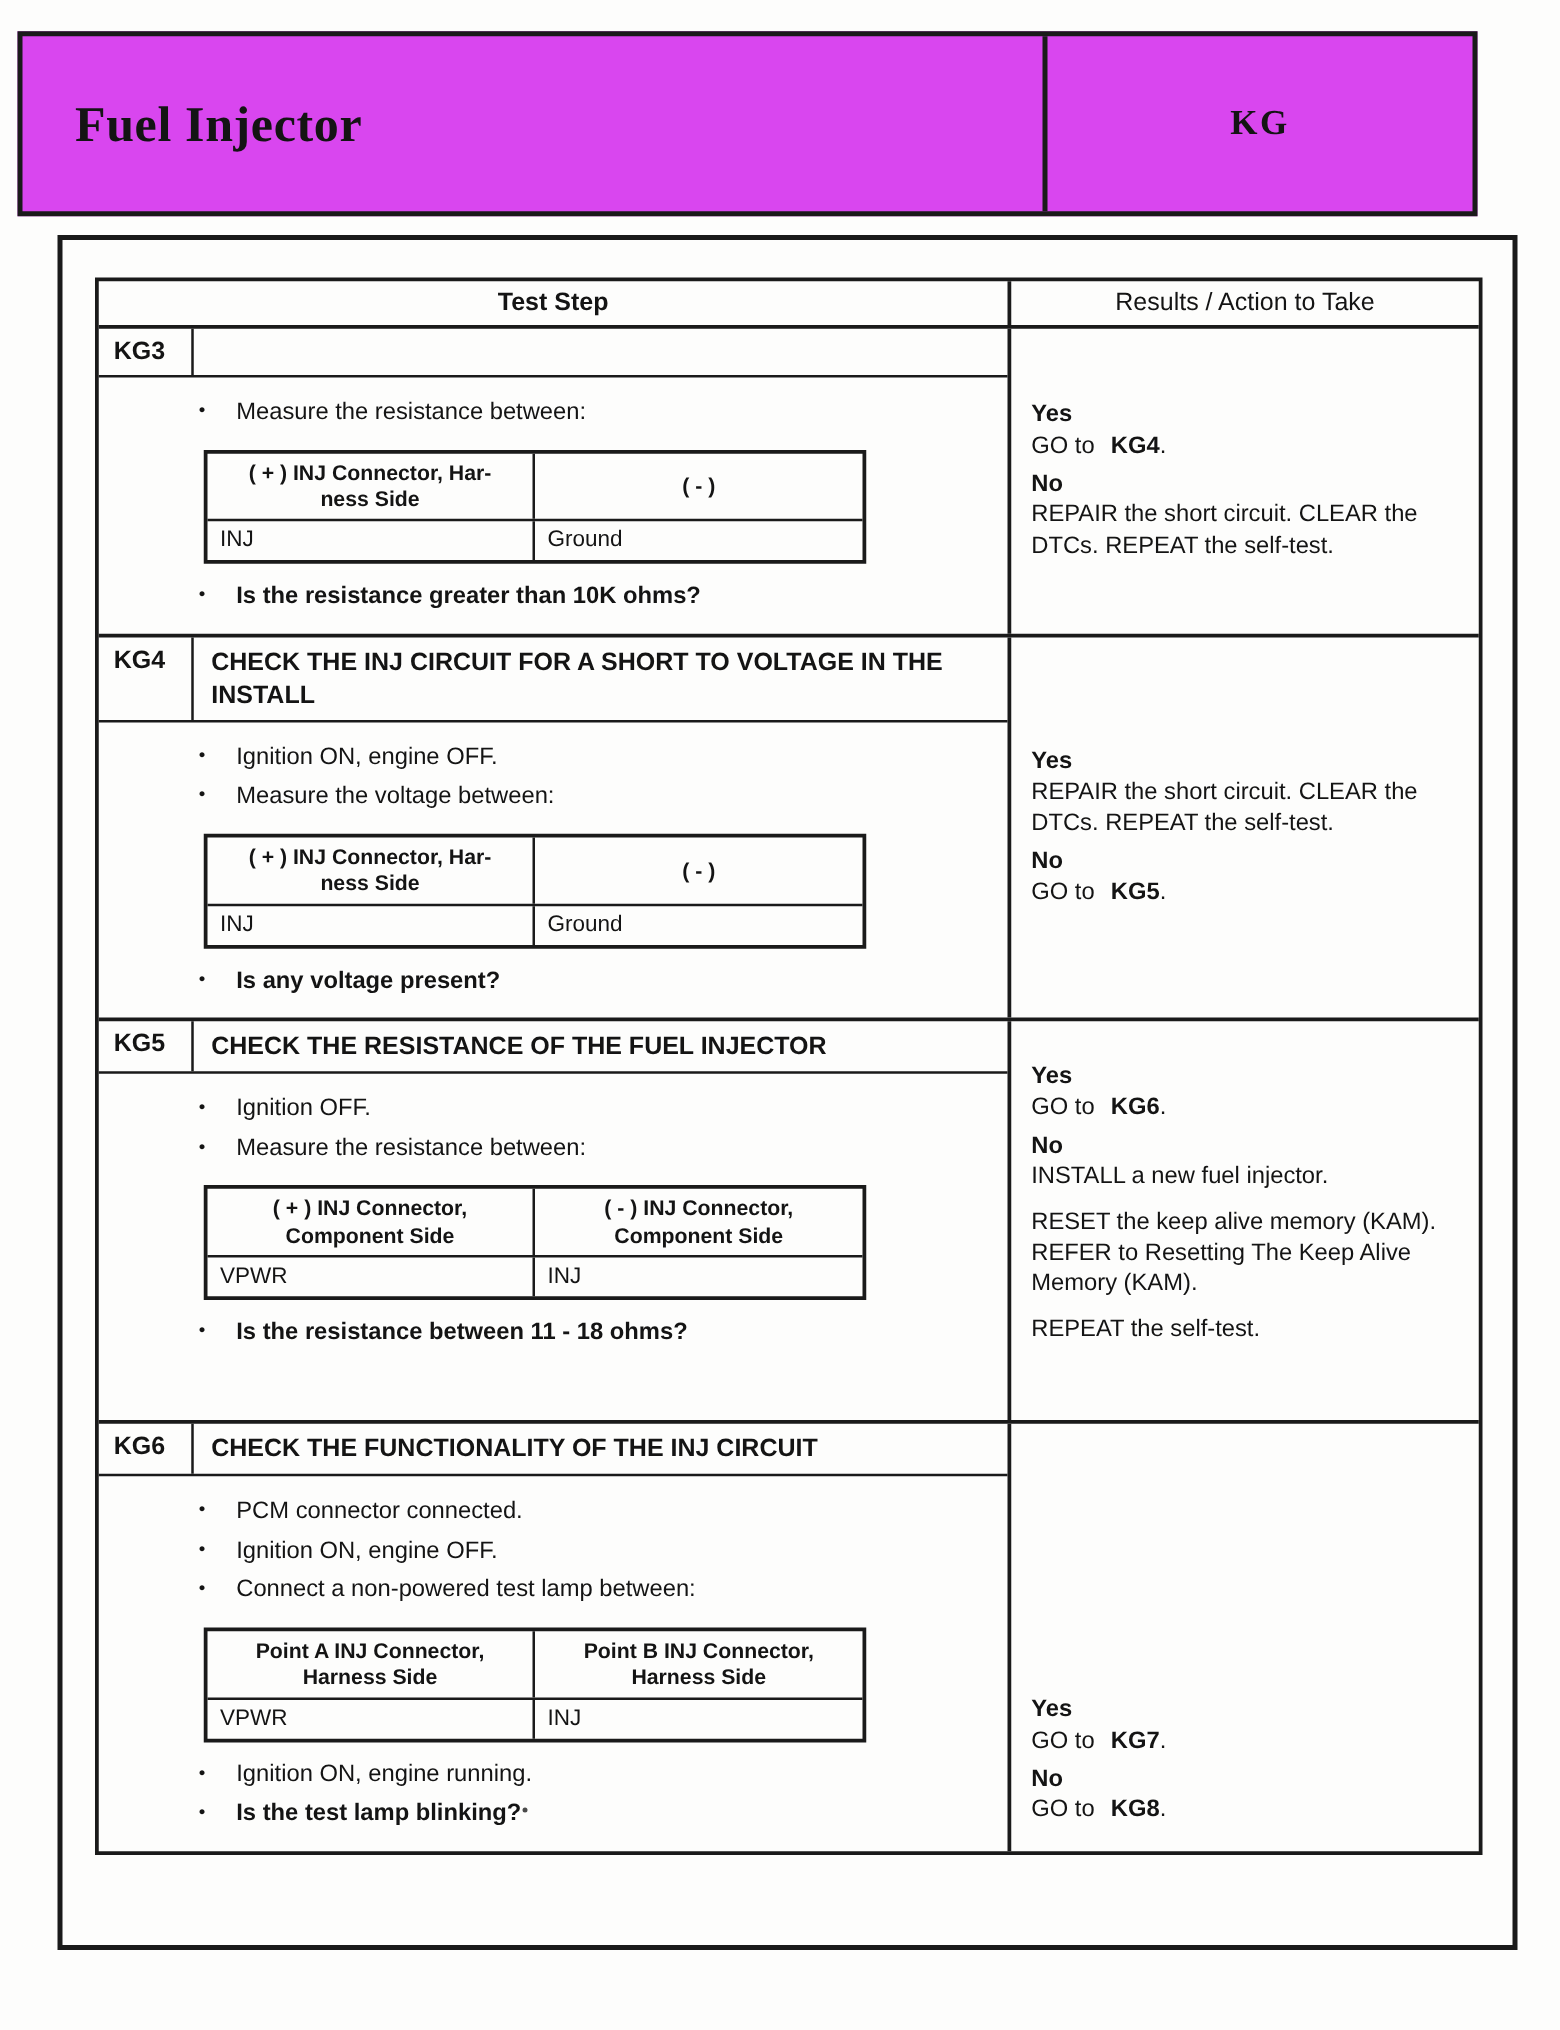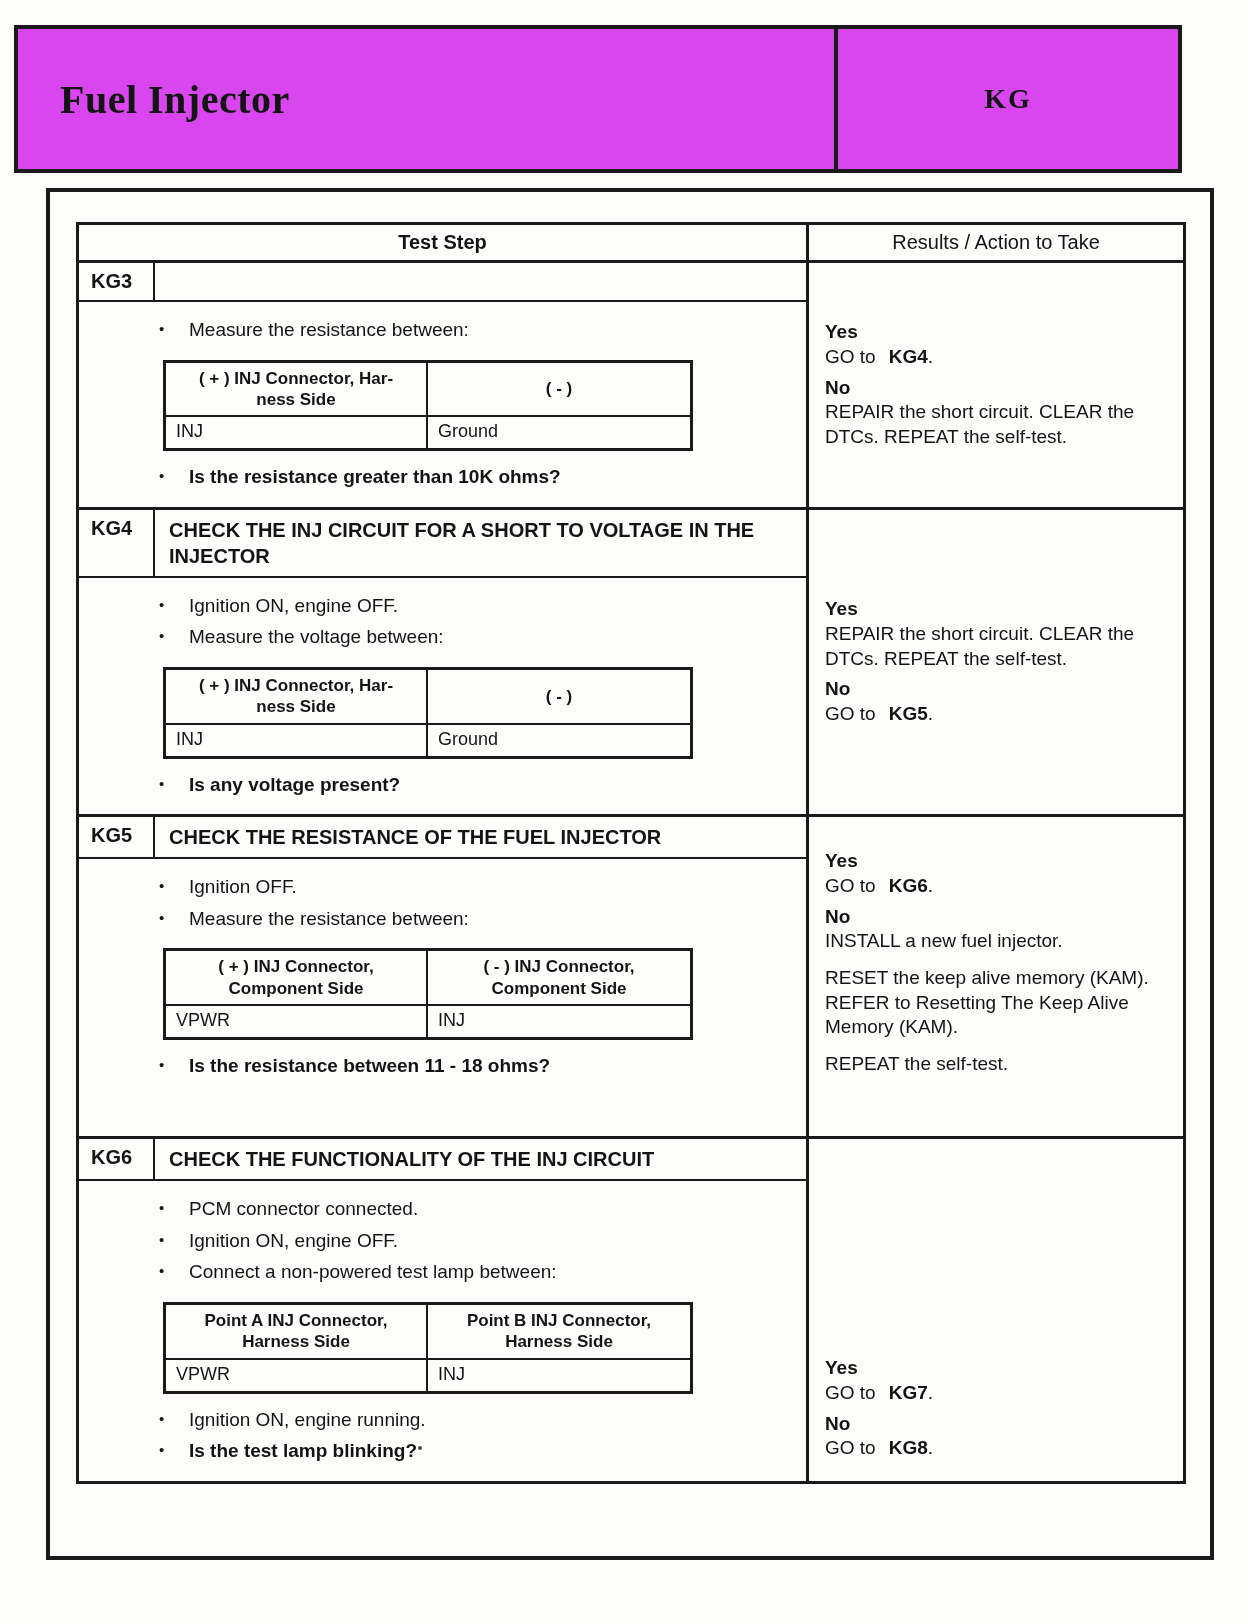--- a/index.html
+++ b/index.html
@@ -180,21 +180,21 @@
               <div class="result-label">No</div>
               <div class="result-line"><span class="rtext">REPAIR the short circuit. CLEAR the DTCs. REPEAT the self-test.</span></div>
             </div>
           </div>
   </div>
 
   <div class="section sec-1">
     <div class="left">
       <div class="title-row">
         <div class="kg-label">KG4</div>
-        <div class="section-title">CHECK THE INJ CIRCUIT FOR A SHORT TO VOLTAGE IN THE INJECTOR</div>
+        <div class="section-title">CHECK THE INJ CIRCUIT FOR A SHORT TO VOLTAGE IN THE INSTALL</div>
       </div>
       <div class="content">
               <div class="bullet">
                 <span class="dot">•</span>
                 <span class="btext">Ignition ON, engine OFF.</span>
               </div>
               <div class="bullet">
                 <span class="dot">•</span>
                 <span class="btext">Measure the voltage between:</span>
               </div>

